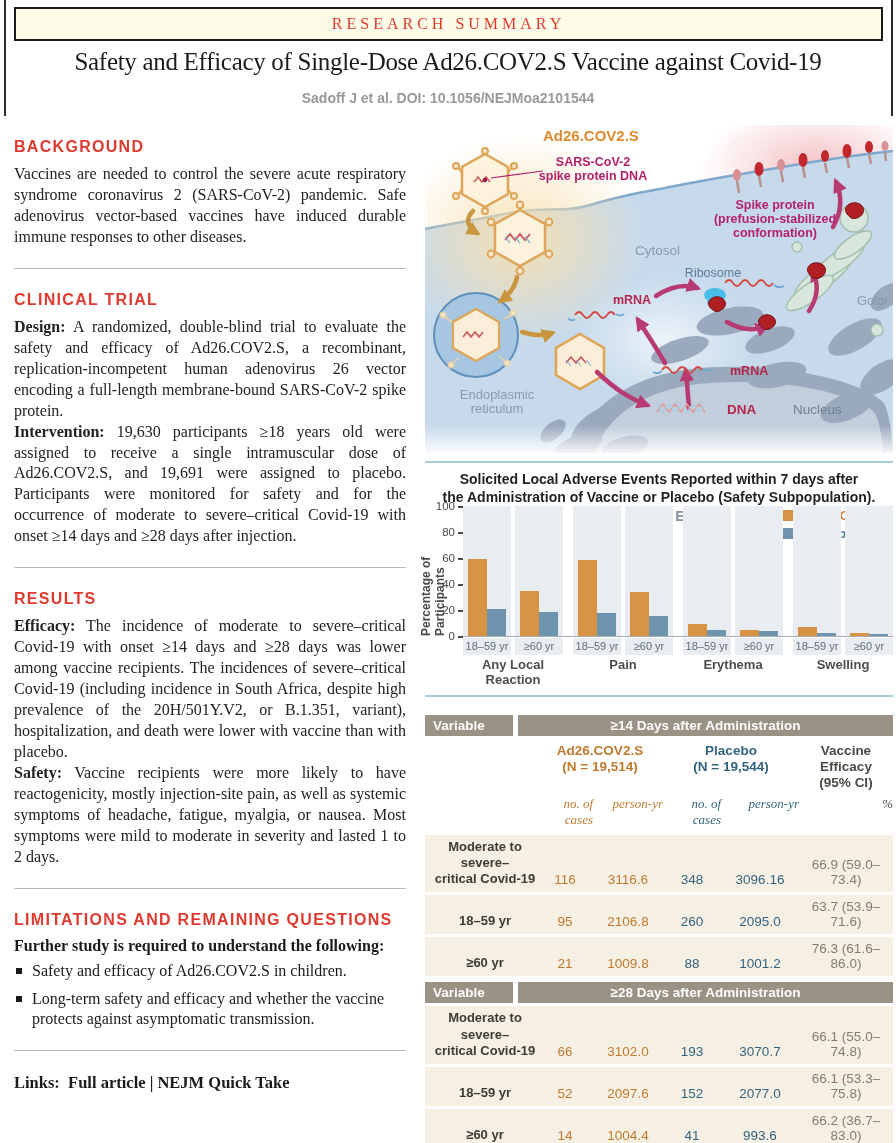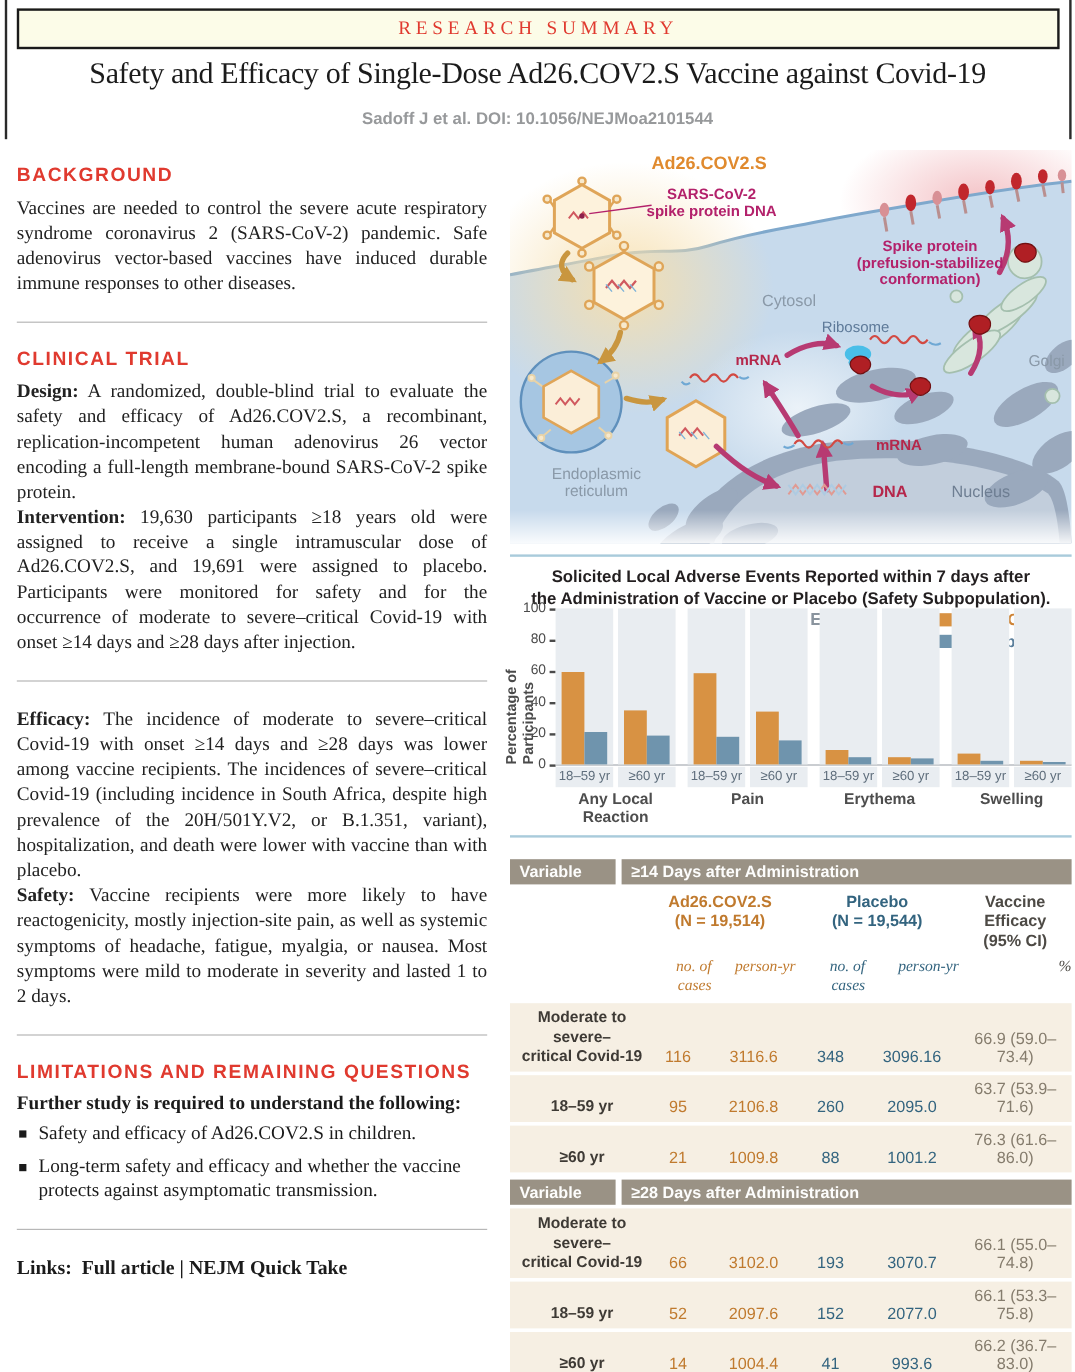--- a/index.html
+++ b/index.html
@@ -68,21 +68,21 @@
   .legend .lrow{display:flex;align-items:center;margin-bottom:3px}
   .legend .sw{width:20px;height:11px;margin-right:7px}
   .inner-label{position:absolute;top:2px;left:120px;right:120px;text-align:center;
     font-family:"Liberation Sans",sans-serif;font-weight:bold;font-size:14.5px;color:#8A949E}
   
   .rstable{margin-top:18px;font-family:"Liberation Sans",sans-serif}
   .t-head{display:flex;gap:5px;margin-bottom:2px}
   .t-head>div{background:var(--thead);color:#FDFDFC;font-weight:bold;font-size:13.5px;
     padding:2px 8px;line-height:17px}
   .t-head .t-var{width:88px}
-  .t-head .t-span{flex:1;text-align:left}
+  .t-head .t-span{flex:1;text-align:center}
   .tgrid{display:grid;grid-template-columns:112px 56px 70px 58px 78px auto}
   .t-subhead1{padding:5px 0 1px 0}
   .t-subhead1 div{text-align:center;font-weight:bold;font-size:13.5px;white-space:pre-line;line-height:1.2}
   .t-subhead2 div{text-align:right;font-family:"Liberation Serif",serif;font-style:italic;
     font-size:13px;padding:3px 0 4px 0}
   .v-col{color:var(--orangetxt)} .p-col{color:var(--bluetxt)} .e-col{color:#4D4A45}
   .trow{background:var(--cream);margin-top:3px;padding:4px 0 5px 0;align-items:end}
   .trow .rlab{font-weight:bold;font-size:13px;color:#3E3A35;padding-left:8px;
     white-space:pre-line;line-height:1.25}
   .trow div{text-align:center;font-size:13.5px}
@@ -102,20 +102,21 @@
 <div class="leftcol">
   <div class="sec-h">BACKGROUND</div>
   <p class="para">Vaccines are needed to control the severe acute respiratory syndrome coronavirus 2 (SARS-CoV-2) pandemic. Safe adenovirus vector-based vaccines have induced durable immune responses to other diseases.</p>
   <hr class="rule">
 
   <div class="sec-h">CLINICAL TRIAL</div>
   <p class="para"><b>Design:</b> <span>A randomized, double-blind trial to evaluate the safety and efficacy of Ad26.COV2.S, a recombinant, replication-incompetent human adenovirus 26 vector encoding a full-length membrane-bound SARS-CoV-2 spike protein.</span></p>
   <p class="para"><b>Intervention:</b> <span>19,630 participants ≥18 years old were assigned to receive a single intramuscular dose of Ad26.COV2.S, and 19,691 were assigned to placebo. Participants were monitored for safety and for the occurrence of moderate to severe–critical Covid-19 with onset ≥14 days and ≥28 days after injection.</span></p>
   <hr class="rule">
 
+  <div class="sec-h">RESULTS</div>
   <p class="para"><b>Efficacy:</b> <span>The incidence of moderate to severe–critical Covid-19 with onset ≥14 days and ≥28 days was lower among vaccine recipients.  The incidences of severe–critical Covid-19 (including incidence in South Africa, despite high prevalence of the 20H/501Y.V2, or B.1.351, variant), hospitalization, and death were lower with vaccine than with placebo.</span></p>
   <p class="para"><b>Safety:</b> <span>Vaccine recipients were more likely to have reactogenicity, mostly injection-site pain, as well as systemic symptoms of headache, fatigue, myalgia, or nausea. Most symptoms were mild to moderate in severity and lasted 1 to 2 days.</span></p>
   <hr class="rule">
 
   <div class="sec-h">LIMITATIONS AND REMAINING QUESTIONS</div>
   <div class="intro">Further study is required to understand the following:</div>
   <ul class="bullets">
     <li>Safety and efficacy of Ad26.COV2.S in children.</li>
     <li>Long-term safety and efficacy and whether the vaccine protects against asymptomatic transmission.</li>
   </ul>

